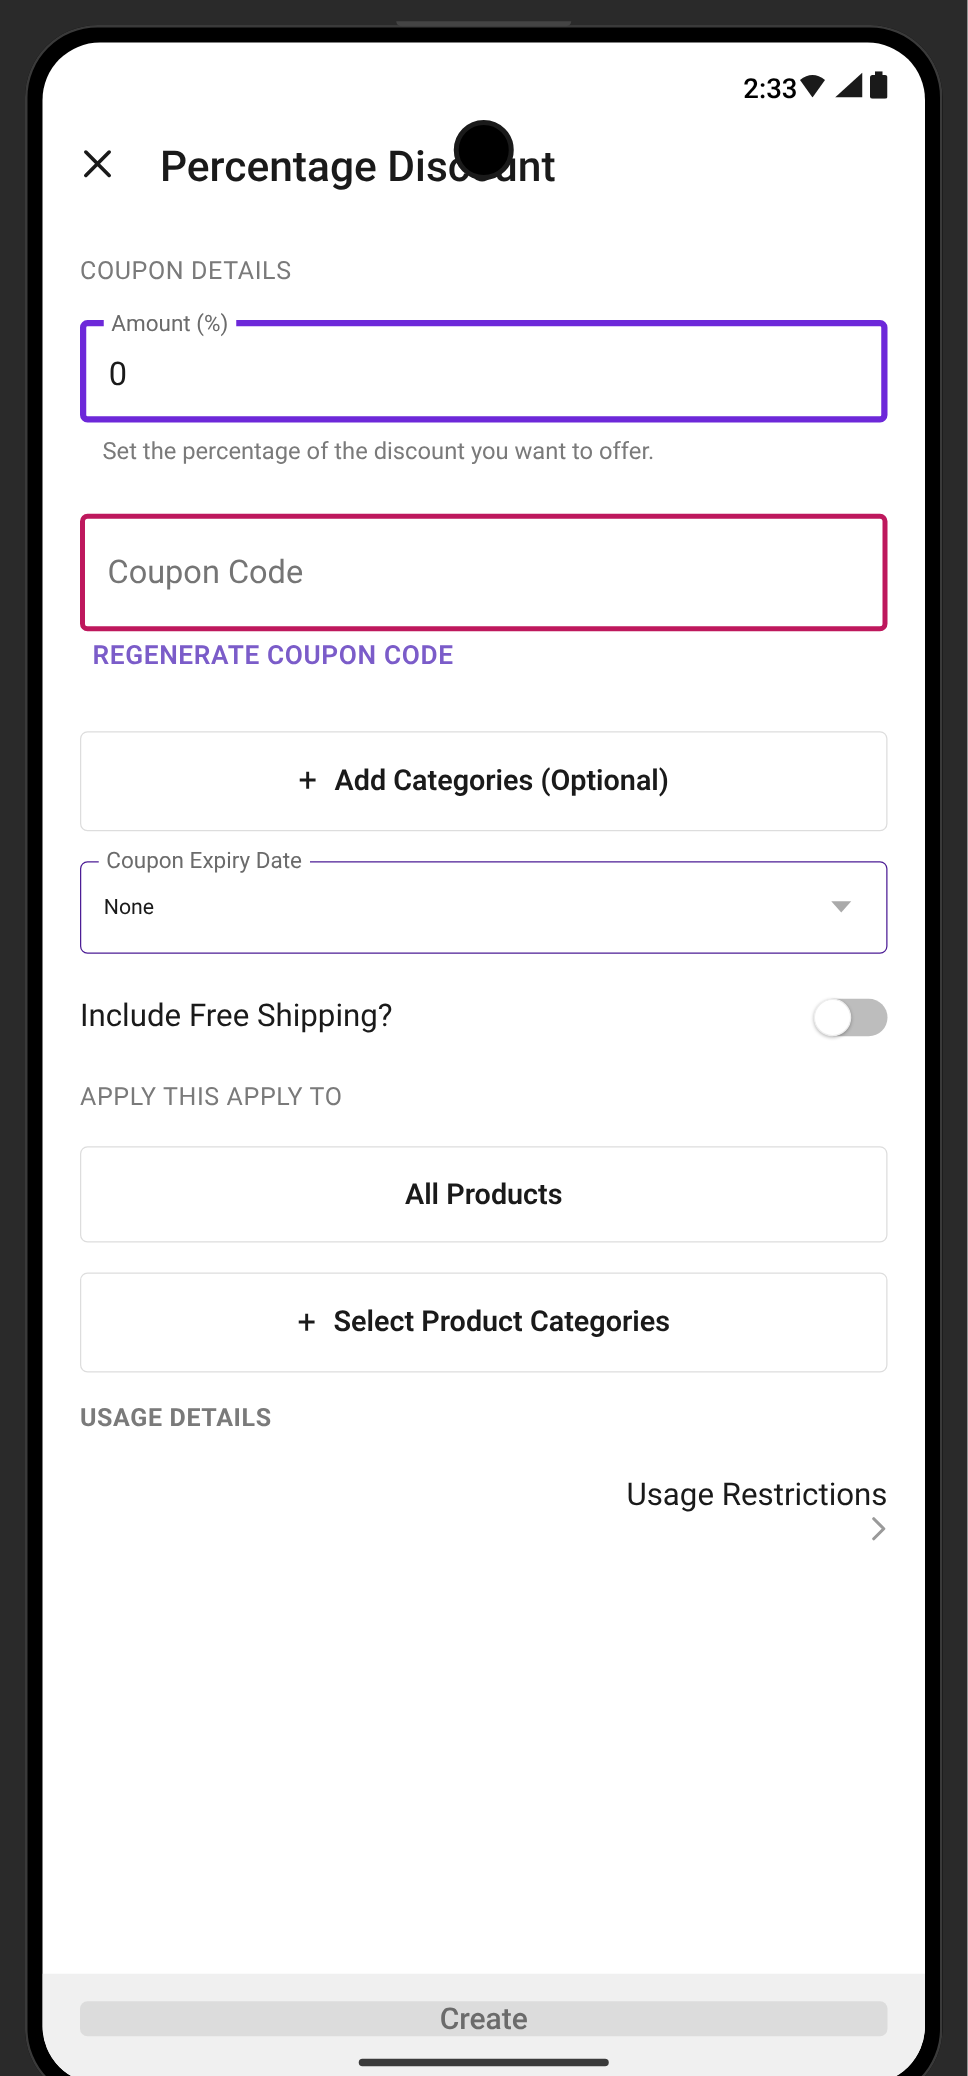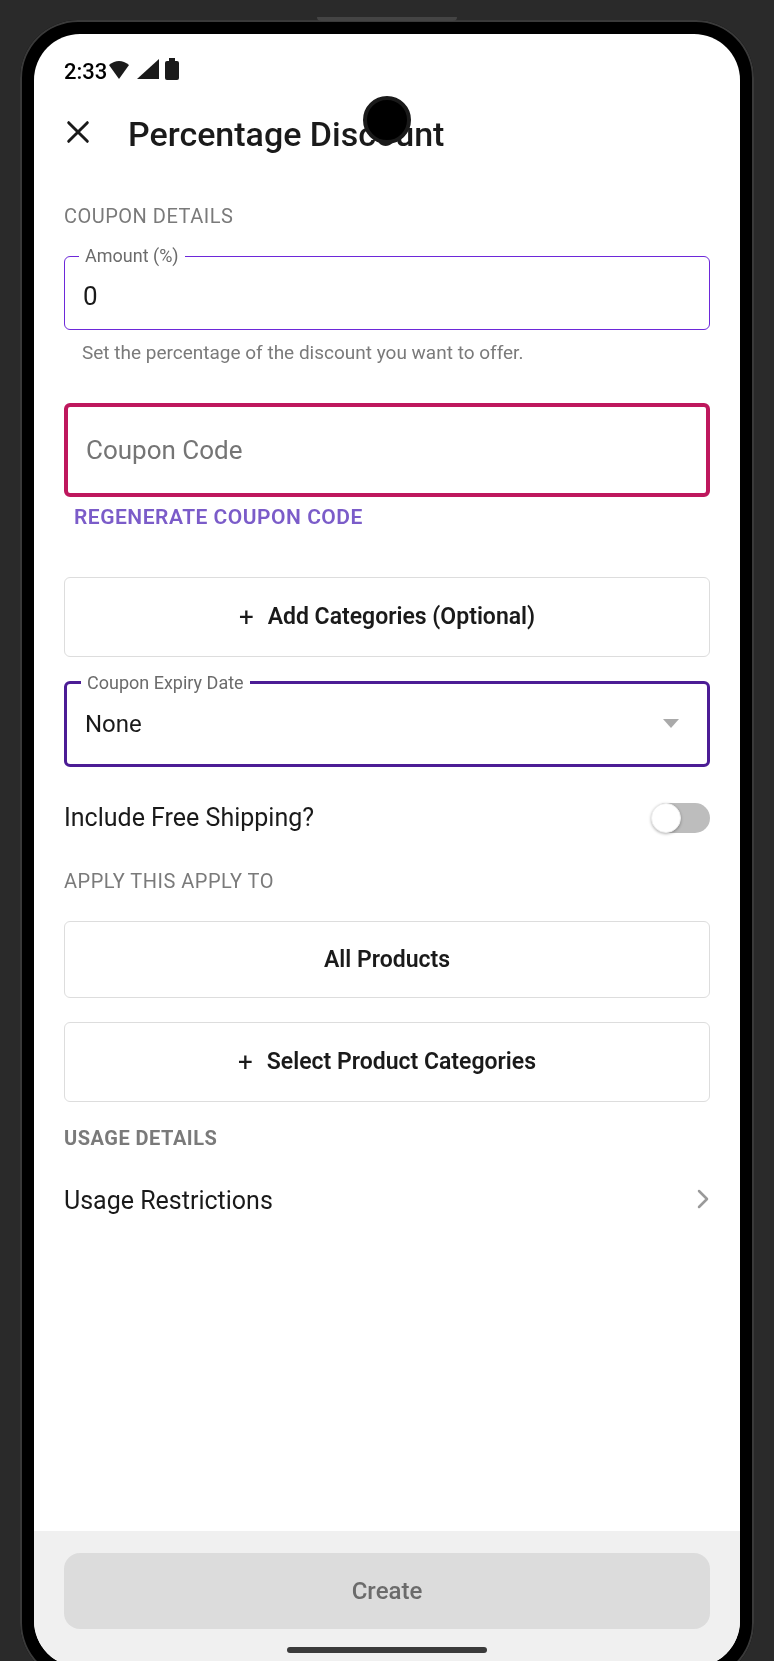--- a/index.html
+++ b/index.html
@@ -1,50 +1,50 @@
 <!DOCTYPE html>
 <html><head>
   <meta charset="utf-8">
   <style>
     * { box-sizing: border-box; margin: 0; padding: 0; font-family: -apple-system, BlinkMacSystemFont, "Segoe UI", Roboto, sans-serif; }
     body { background: #2a2a2a; display: flex; justify-content: center; align-items: center; min-height: 100vh; padding: 20px; }
     .device-frame { width: 774px; height: 1661px; background: #000; border-radius: 58px; padding: 14px; position: relative; box-shadow: inset 0 0 0 2px #3a3a3a; }
     .device-inner { width: 100%; height: 100%; background: #fff; border-radius: 46px; overflow: hidden; position: relative; }
     .camera { position: absolute; top: 62px; left: 50%; transform: translateX(-50%); width: 48px; height: 48px; background: #000; border-radius: 50%; z-index: 100; border: 4px solid #1a1a1a; }
     .notch-buttons-top { position: absolute; top: -3px; left: 50%; transform: translateX(-50%); width: 140px; height: 4px; background: #444; border-radius: 0 0 4px 4px; }
-    .status-bar { display: flex; justify-content: flex-start; align-items: center; padding: 18px 30px 0 30px; height: 56px; font-size: 22px; font-weight: 500; color: #000; }
+    .status-bar { display: flex; justify-content: flex-end; align-items: center; padding: 18px 30px 0 30px; height: 56px; font-size: 22px; font-weight: 500; color: #000; }
     .status-left { }
     .status-right { display: flex; gap: 6px; align-items: center; }
     .header { display: flex; align-items: center; padding: 24px 30px 18px 30px; gap: 36px; }
     .close-x { font-size: 34px; font-weight: 400; cursor: pointer; line-height: 1; }
     .page-title { font-size: 34px; font-weight: 500; color: #1a1a1a; }
     .content { padding: 0 30px; height: calc(100% - 280px); overflow-y: auto; }
     .section-label { font-size: 20px; color: #7a7a7a; letter-spacing: 0.5px; margin-top: 32px; margin-bottom: 28px; font-weight: 400; }
     .field-wrap { position: relative; margin-bottom: 8px; }
-    .field-outline { border: 1px solid #6d28d9; border-radius: 6px; padding: 24px 18px 18px 18px; position: relative; }
+    .field-outline { border: 5px solid #6d28d9; border-radius: 6px; padding: 24px 18px 18px 18px; position: relative; }
     .field-label-float { position: absolute; top: -12px; left: 14px; background: #fff; padding: 0 6px; font-size: 18px; color: #6b6b6b; }
     .field-input { border: none; outline: none; font-size: 26px; width: 100%; color: #1a1a1a; background: transparent; }
     .field-no-label { border: 4px solid #be185d; border-radius: 6px; padding: 28px 18px; }
     .field-placeholder { font-size: 26px; color: #888; }
     .helper-text { font-size: 19px; color: #7a7a7a; margin-top: 10px; margin-left: 18px; margin-bottom: 36px; line-height: 1.4; }
     .link-button { color: #7b5cc9; font-size: 21px; font-weight: 600; letter-spacing: 0.5px; margin-left: 10px; margin-bottom: 48px; display: block; cursor: pointer; }
     .outline-button { border: 1px solid #ddd; border-radius: 6px; padding: 24px; text-align: center; font-size: 23px; font-weight: 600; color: #1a1a1a; cursor: pointer; display: flex; justify-content: center; align-items: center; gap: 14px; margin-bottom: 24px; background: #fff; }
     .plus-icon { font-size: 26px; font-weight: 400; }
-    .select-field { border: 3px solid #4c1d95; border-radius: 6px; padding: 26px 18px; position: relative; display: flex; justify-content: space-between; align-items: center; margin-bottom: 36px; }
-    .select-value { font-size: 24px; color: #1a1a1a; }
+    .select-field { border: 1px solid #4c1d95; border-radius: 6px; padding: 26px 18px; position: relative; display: flex; justify-content: space-between; align-items: center; margin-bottom: 36px; }
+    .select-value { font-size: 17px; color: #1a1a1a; }
     .caret-down { width: 0; height: 0; border-left: 8px solid transparent; border-right: 8px solid transparent; border-top: 9px solid #aaa; margin-right: 10px; }
     .toggle-row { display: flex; justify-content: space-between; align-items: center; margin-bottom: 36px; }
     .toggle-label { font-size: 25px; color: #1a1a1a; }
     .toggle { width: 58px; height: 30px; background: #bdbdbd; border-radius: 24px; position: relative; cursor: pointer; }
     .toggle-knob { width: 30px; height: 30px; background: #fff; border-radius: 50%; position: absolute; left: -1px; top: 0; box-shadow: 0 1px 3px rgba(0,0,0,0.3); border:1px solid #eee; }
-    .nav-row { display: flex; justify-content: space-between; align-items: flex-start; padding: 22px 0; cursor: pointer; }
+    .nav-row { display: flex; justify-content: space-between; align-items: flex-end; padding: 22px 0; cursor: pointer; flex-direction: column; }
     .nav-label { font-size: 25px; color: #1a1a1a; }
     .chevron-right { font-size: 26px; color: #999; }
     .bottom-bar { position: absolute; bottom: 0; left: 0; right: 0; padding: 22px 30px 38px 30px; background: #f0f0f0; border-radius: 0 0 46px 46px; }
-    .create-button { width: 100%; background: #dcdcdc; color: #6b6b6b; border: none; padding: 24px; font-size: 24px; font-weight: 500; border-radius: 16px; text-align: center; cursor: pointer; }
+    .create-button { width: 100%; background: #dcdcdc; color: #6b6b6b; border: none; font-size: 24px; font-weight: 500; border-radius: 6px; text-align: center; cursor: pointer; }
     .gesture-bar { position: absolute; bottom: 14px; left: 50%; transform: translateX(-50%); width: 200px; height: 6px; background: #3a3a3a; border-radius: 4px; }
   </style>
 </head>
 <body>
 
 <div class="device-frame">
   <div class="notch-buttons-top"></div>
   <div class="device-inner">
     <div class="camera"></div>
 

